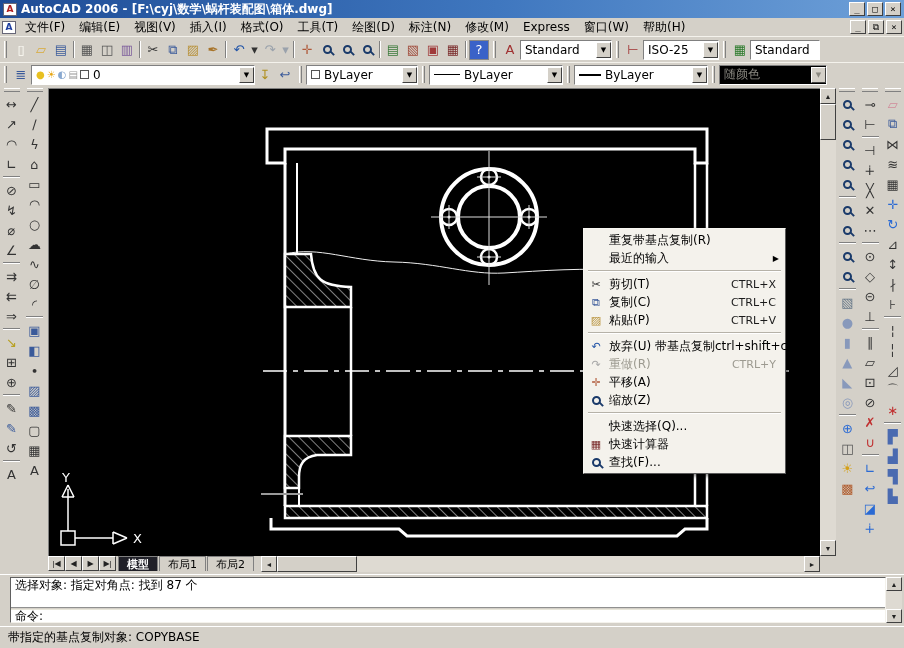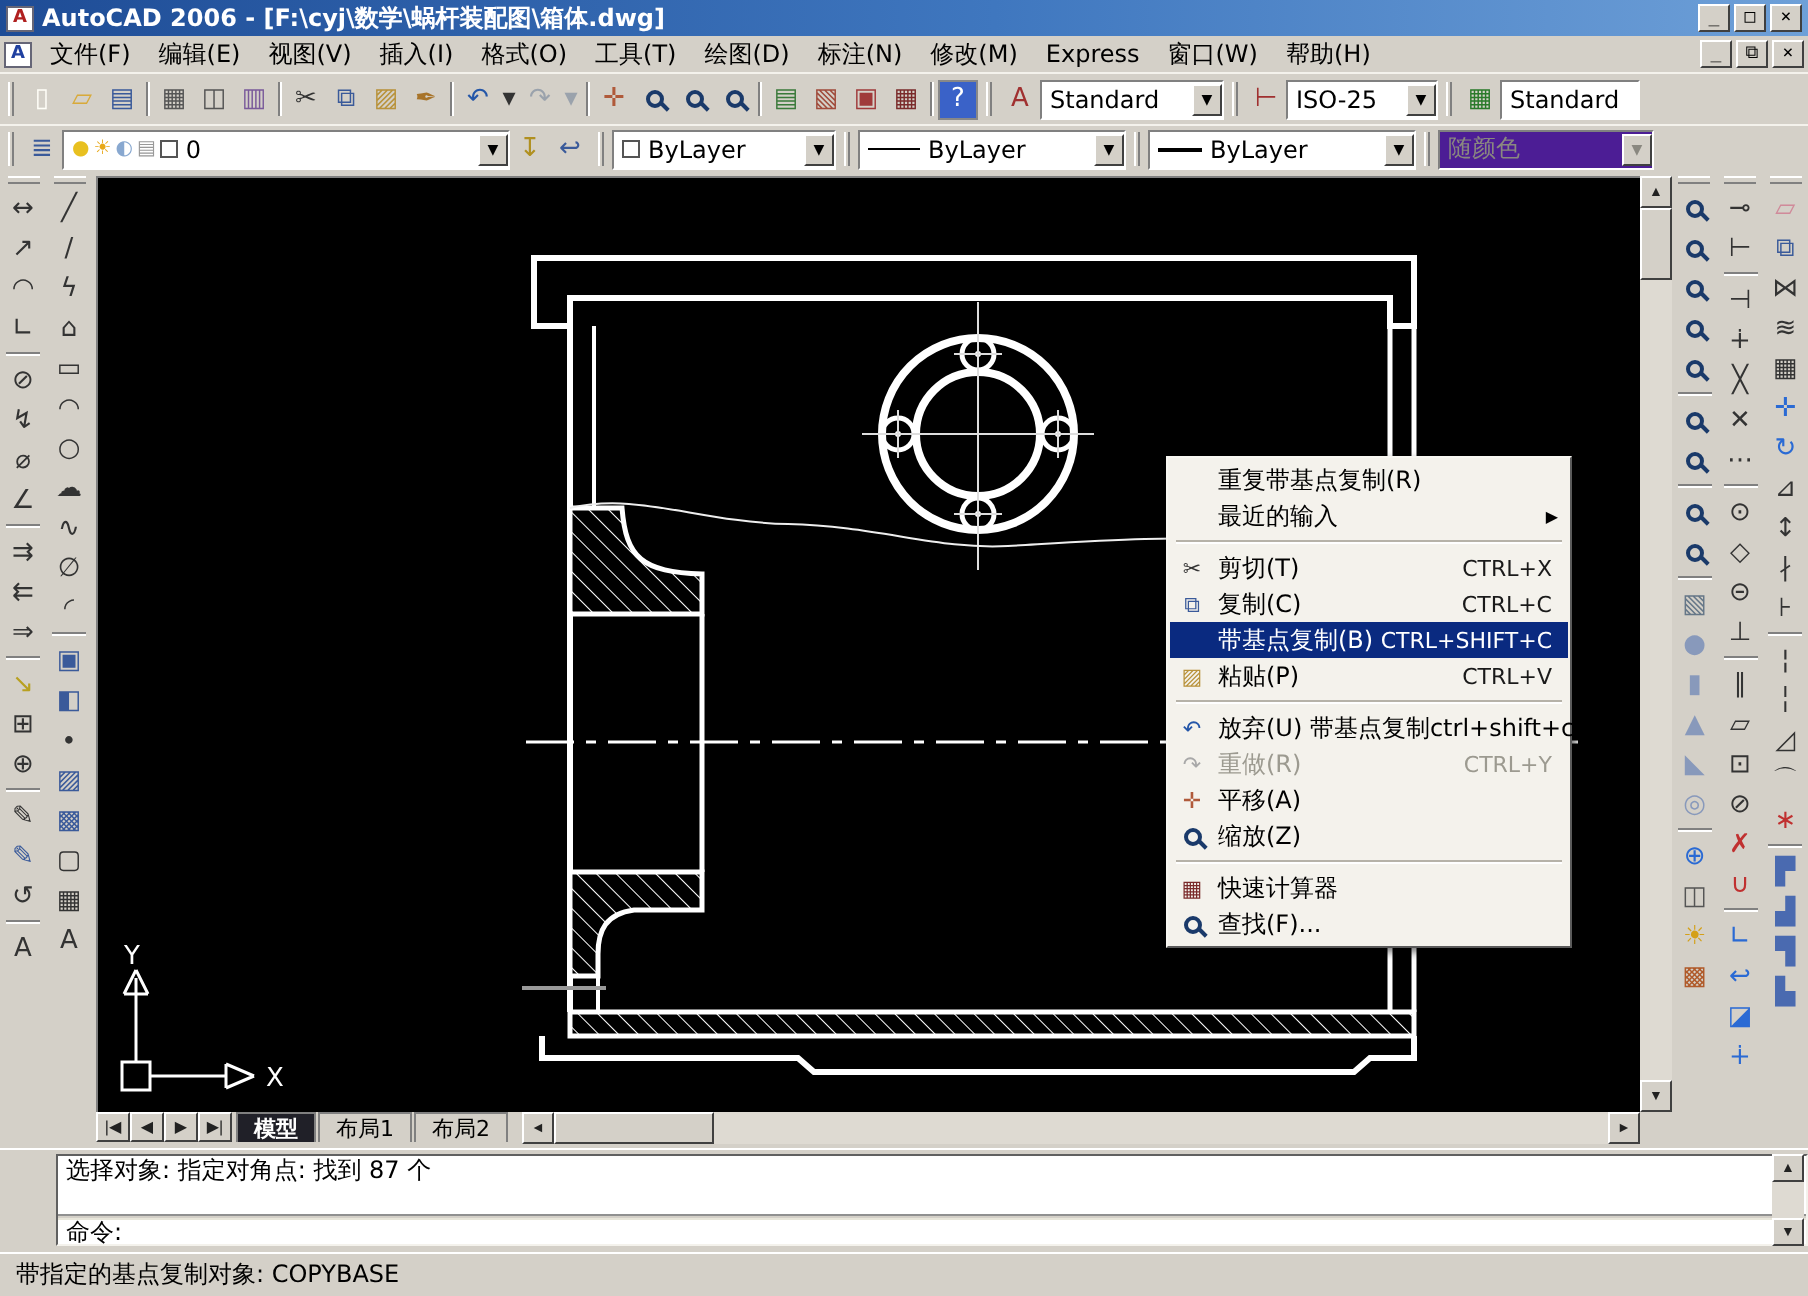--- a/index.html
+++ b/index.html
@@ -21,21 +21,21 @@
   #tb1{top:36px;height:26px}
   #tb2{top:62px;height:24px}
   .grip{width:3px;height:17px;border-left:1px solid #fff;border-right:1px solid #808080;margin:0 4px;flex:none}
   .tbtn{width:20px;height:20px;display:inline-flex;align-items:center;justify-content:center;background:transparent;border:1px solid transparent;padding:0;font-size:13px;flex:none;font-family:inherit}
   .sep-v{width:2px;height:17px;border-left:1px solid #808080;border-right:1px solid #fff;margin:0 2px;flex:none}
   .sep-h{height:2px;width:17px;border-top:1px solid #808080;border-bottom:1px solid #fff;margin:2px 0;flex:none}
   .mag{width:9px;height:9px;border:2px solid #1a3a6a;border-radius:50%;position:relative;display:inline-block}
   .mag::after{content:"";position:absolute;width:6px;height:2px;background:#1a3a6a;transform:rotate(45deg);right:-5px;bottom:-2px}
   .combo{height:20px;background:#fff;border:1px solid;border-color:#808080 #fff #fff #808080;display:flex;align-items:center;font-size:12px;padding-left:4px;flex:none}
   .combo .arr{margin-left:auto;width:15px;height:16px;background:#d4d0c8;border:1px solid;border-color:#fff #404040 #404040 #fff;font-size:7px;display:flex;align-items:center;justify-content:center;flex:none}
-  .combo.dis{background:#4c1d95;color:#8a8880}
+  .combo.dis{background:#000000;color:#8a8880}
   .swatch{width:9px;height:9px;background:#fff;border:1px solid #555;margin-right:4px;flex:none}
   .lt-line{width:26px;border-top:1px solid #000;margin-right:4px;flex:none}
   .lw-line{width:22px;border-top:2px solid #000;margin-right:4px;flex:none}
   .lyr-ic{font-size:10px;margin-right:2px}
   
   .dock{top:86px;height:488px;background:#d4d0c8;display:flex}
   #left-dock{left:0;width:48px}
   #right-dock{left:836px;width:68px}
   .vcol{display:flex;flex-direction:column;align-items:center;width:23px;padding-top:2px}
   .vgrip{height:4px;width:16px;border-top:1px solid #fff;border-bottom:1px solid #808080;margin-bottom:2px;flex:none}
@@ -51,21 +51,21 @@
   #tabnav .sb{width:17px;height:15px;font-size:8px}
   #tabs{display:flex;margin-left:2px}
   .tab{height:15px;padding:0 8px;font-size:11px;border:1px solid #808080;border-bottom:none;background:#d4d0c8;display:flex;align-items:center;margin-right:1px}
   .tab.active{background:#202028;color:#fff;font-weight:bold}
   #hscroll{flex:1;background:#dedad2;display:flex;margin-left:6px}
   #hscroll .sb{height:16px}
   #hscroll .thumb{width:80px;background:#d4d0c8;border:1px solid;border-color:#fff #404040 #404040 #fff}
   #hscroll .track{flex:1}
   
   #cmdwin{left:0;top:574px;width:904px;height:52px;background:#d4d0c8;border-top:1px solid #fff}
-  #cmdbox{position:absolute;left:28px;top:577px;width:876px;height:46px;background:#fff;border:1px solid;border-color:#606060 #f4f2ec #f4f2ec #606060;font-size:12px;overflow:hidden}
+  #cmdbox{position:absolute;left:10px;top:577px;width:876px;height:46px;background:#fff;border:1px solid;border-color:#606060 #f4f2ec #f4f2ec #606060;font-size:12px;overflow:hidden}
   #cmdhist{height:29px;padding:0 4px;line-height:14px;white-space:pre}
   #cmddiv{height:3px;border-top:1px solid #909090;border-bottom:1px solid #e8e6da;background:#d4d0c8}
   #cmdprompt{padding:0 4px;line-height:13px;white-space:pre}
   #cmdscroll{position:absolute;left:886px;top:577px;width:16px;height:46px;background:#dedad2;display:flex;flex-direction:column}
   #cmdscroll .sb{width:16px;height:14px}
   #cmdscroll .track{flex:1}
   
   #statusbar{left:0;top:626px;width:904px;height:22px;background:#d4d0c8;border-top:1px solid #fff;display:flex;align-items:center;padding-left:8px;font-size:12px}
   
   #ctxmenu{left:583px;top:228px;width:203px;background:#f4f2ec;border:1px solid;border-color:#f8f7f2 #5a5a5a #5a5a5a #f8f7f2;box-shadow:2px 2px 4px rgba(0,0,0,.55);padding:2px 1px;z-index:50}
@@ -713,25 +713,20 @@
     <div class="mi">
       <span class="ic" style="color: rgb(51, 51, 51);">✂</span>
       <span class="lb">剪切(T)</span>
       <span class="hk">CTRL+X</span>
     </div>
     <div class="mi">
       <span class="ic" style="color: rgb(58, 90, 154);">⧉</span>
       <span class="lb">复制(C)</span>
       <span class="hk">CTRL+C</span>
     </div>
-    <div class="mi hi">
-      <span class="ic"></span>
-      <span class="lb">带基点复制(B)</span>
-      <span class="hk">CTRL+SHIFT+C</span>
-    </div>
     <div class="mi">
       <span class="ic" style="color: rgb(184, 146, 58);">▨</span>
       <span class="lb">粘贴(P)</span>
       <span class="hk">CTRL+V</span>
     </div>
     <div class="msep"></div>
     <div class="mi">
       <span class="ic" style="color: rgb(36, 86, 168);">↶</span>
       <span class="lb">放弃(U) 带基点复制ctrl+shift+c</span>
     </div>
@@ -745,20 +740,24 @@
       <span class="lb">平移(A)</span>
     </div>
     <div class="mi">
       <span class="ic">
         <span class="mag"></span>
       </span>
       <span class="lb">缩放(Z)</span>
     </div>
     <div class="msep"></div>
     <div class="mi">
+      <span class="ic"></span>
+      <span class="lb">快速选择(Q)...</span>
+    </div>
+    <div class="mi">
       <span class="ic" style="color: rgb(122, 42, 42);">▦</span>
       <span class="lb">快速计算器</span>
     </div>
     <div class="mi">
       <span class="ic">
         <span class="mag"></span>
       </span>
       <span class="lb">查找(F)...</span>
     </div>
   </div>

